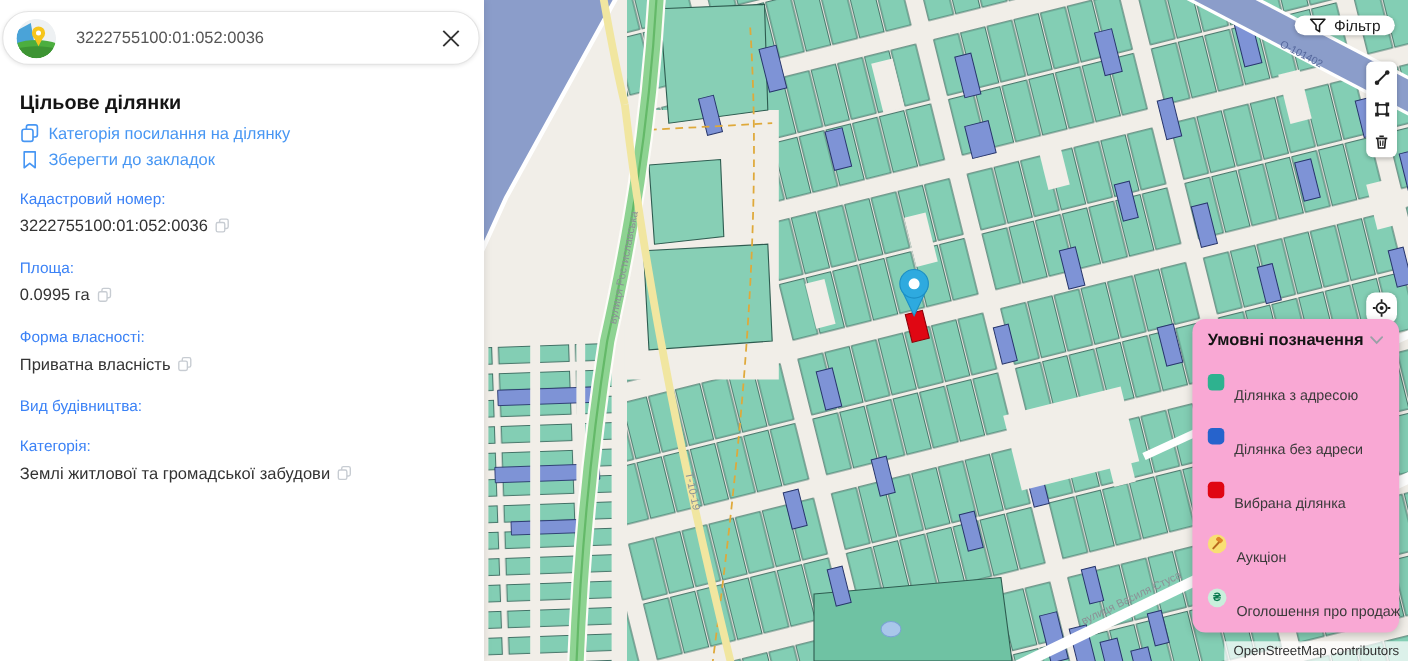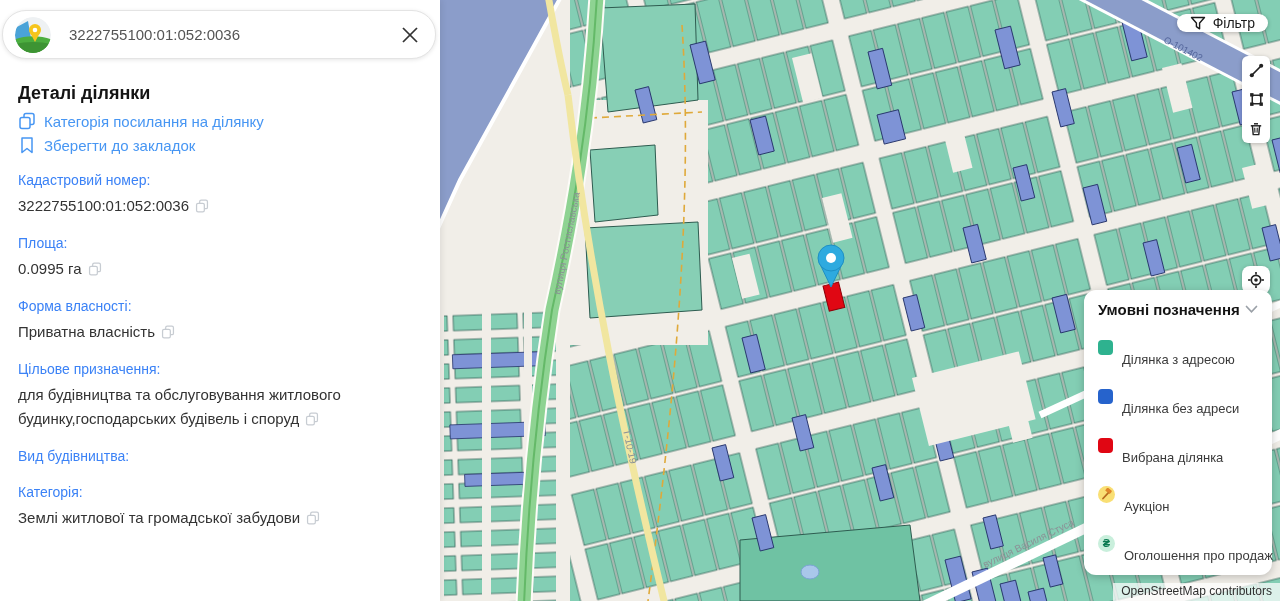--- a/index.html
+++ b/index.html
@@ -44,21 +44,21 @@
 
   .locate-btn { position:absolute; top:266px; right:10px; width:28px; height:28px;
     background:#fff; border-radius:8px; box-shadow:0 1px 4px rgba(0,0,0,.25);
     display:flex; align-items:center; justify-content:center; cursor:pointer; z-index:3; }
   .zoomstack { position:absolute; top:306px; right:10px; width:28px; background:#fff;
     border-radius:8px; box-shadow:0 1px 4px rgba(0,0,0,.25); z-index:3; }
   .zoomstack .zbtn { width:28px; height:29px; display:flex; align-items:center;
     justify-content:center; font-size:19px; color:#222; cursor:pointer; line-height:1; }
   .zoomstack .sep { height:1px; background:#ececec; }
 
-  .legend { position:absolute; right:8px; bottom:26px; width:188px; background:#ffffff;
+  .legend { position:absolute; right:8px; bottom:26px; width:188px; background:#f9a8d4;
     border-radius:12px; box-shadow:0 2px 8px rgba(0,0,0,.22); padding:11px 14px 12px 14px; z-index:3; }
   .legend-head { display:flex; align-items:center; justify-content:space-between; cursor:pointer; }
   .legend-title { font-size:15px; font-weight:bold; color:#141414; }
   .legend-item { display:flex; align-items:center; gap:9px; margin-top:9px; }
   .legend-item .sw { width:15px; height:15px; border-radius:4px; flex:0 0 15px; }
   .legend-item .ci { width:17px; height:17px; border-radius:50%; flex:0 0 17px;
     display:flex; align-items:center; justify-content:center; }
   .legend-item .txt { font-size:13px; color:#3a3a3a; white-space:nowrap;margin-top:25px; }
   .sw-green { background:#2eb28f; } .sw-blue { background:#2663cc; } .sw-red { background:#e00613; }
   .ci-auction { background:#f9df74; } .ci-sale { background:#c9efdc; }
@@ -93,21 +93,21 @@
         </svg>
       </div>
       <input type="text" value="3222755100:01:052:0036" style="">
       <svg class="close-btn" viewBox="0 0 22 22">
         <line x1="4" y1="4" x2="18" y2="18" stroke="#333" stroke-width="1.7"></line>
         <line x1="18" y1="4" x2="4" y2="18" stroke="#333" stroke-width="1.7"></line>
       </svg>
     </div>
 
     <div class="panel-body">
-      <div class="panel-title">Деталі ділянки</div>
+      <div class="panel-title">Цільове ділянки</div>
 
       <div class="link-row">
         <svg width="18" height="18" viewBox="0 0 18 18">
           <rect x="6" y="1.5" width="10" height="11" rx="2" fill="none" stroke="#4796f3" stroke-width="1.5"></rect>
           <rect x="2" y="5.5" width="10" height="11" rx="2" fill="#fff" stroke="#4796f3" stroke-width="1.5"></rect>
         </svg>
         <span>Категорія посилання на ділянку</span>
       </div>
 
       <div class="link-row">
@@ -127,27 +127,20 @@
       <div class="field">
         <div class="lbl">Площа:</div>
         <div class="val"><span>0.0995 га</span><svg class="copy-ic" width="14" height="14" viewBox="0 0 18 18">
               <rect x="6" y="1.5" width="10" height="11" rx="2" fill="none" stroke="#c7ccd2" stroke-width="1.6"></rect>
               <rect x="2" y="5.5" width="10" height="11" rx="2" fill="#fff" stroke="#c7ccd2" stroke-width="1.6"></rect>
             </svg></div>
       </div>
       <div class="field">
         <div class="lbl">Форма власності:</div>
         <div class="val"><span>Приватна власність</span><svg class="copy-ic" width="14" height="14" viewBox="0 0 18 18">
-              <rect x="6" y="1.5" width="10" height="11" rx="2" fill="none" stroke="#c7ccd2" stroke-width="1.6"></rect>
-              <rect x="2" y="5.5" width="10" height="11" rx="2" fill="#fff" stroke="#c7ccd2" stroke-width="1.6"></rect>
-            </svg></div>
-      </div>
-      <div class="field">
-        <div class="lbl">Цільове призначення:</div>
-        <div class="val"><span>для будівництва та обслуговування житлового будинку,господарських будівель і споруд</span><svg class="copy-ic" width="14" height="14" viewBox="0 0 18 18">
               <rect x="6" y="1.5" width="10" height="11" rx="2" fill="none" stroke="#c7ccd2" stroke-width="1.6"></rect>
               <rect x="2" y="5.5" width="10" height="11" rx="2" fill="#fff" stroke="#c7ccd2" stroke-width="1.6"></rect>
             </svg></div>
       </div>
       <div class="field">
         <div class="lbl">Вид будівництва:</div>
       </div>
       <div class="field">
         <div class="lbl">Категорія:</div>
         <div class="val"><span>Землі житлової та громадської забудови</span><svg class="copy-ic" width="14" height="14" viewBox="0 0 18 18">

